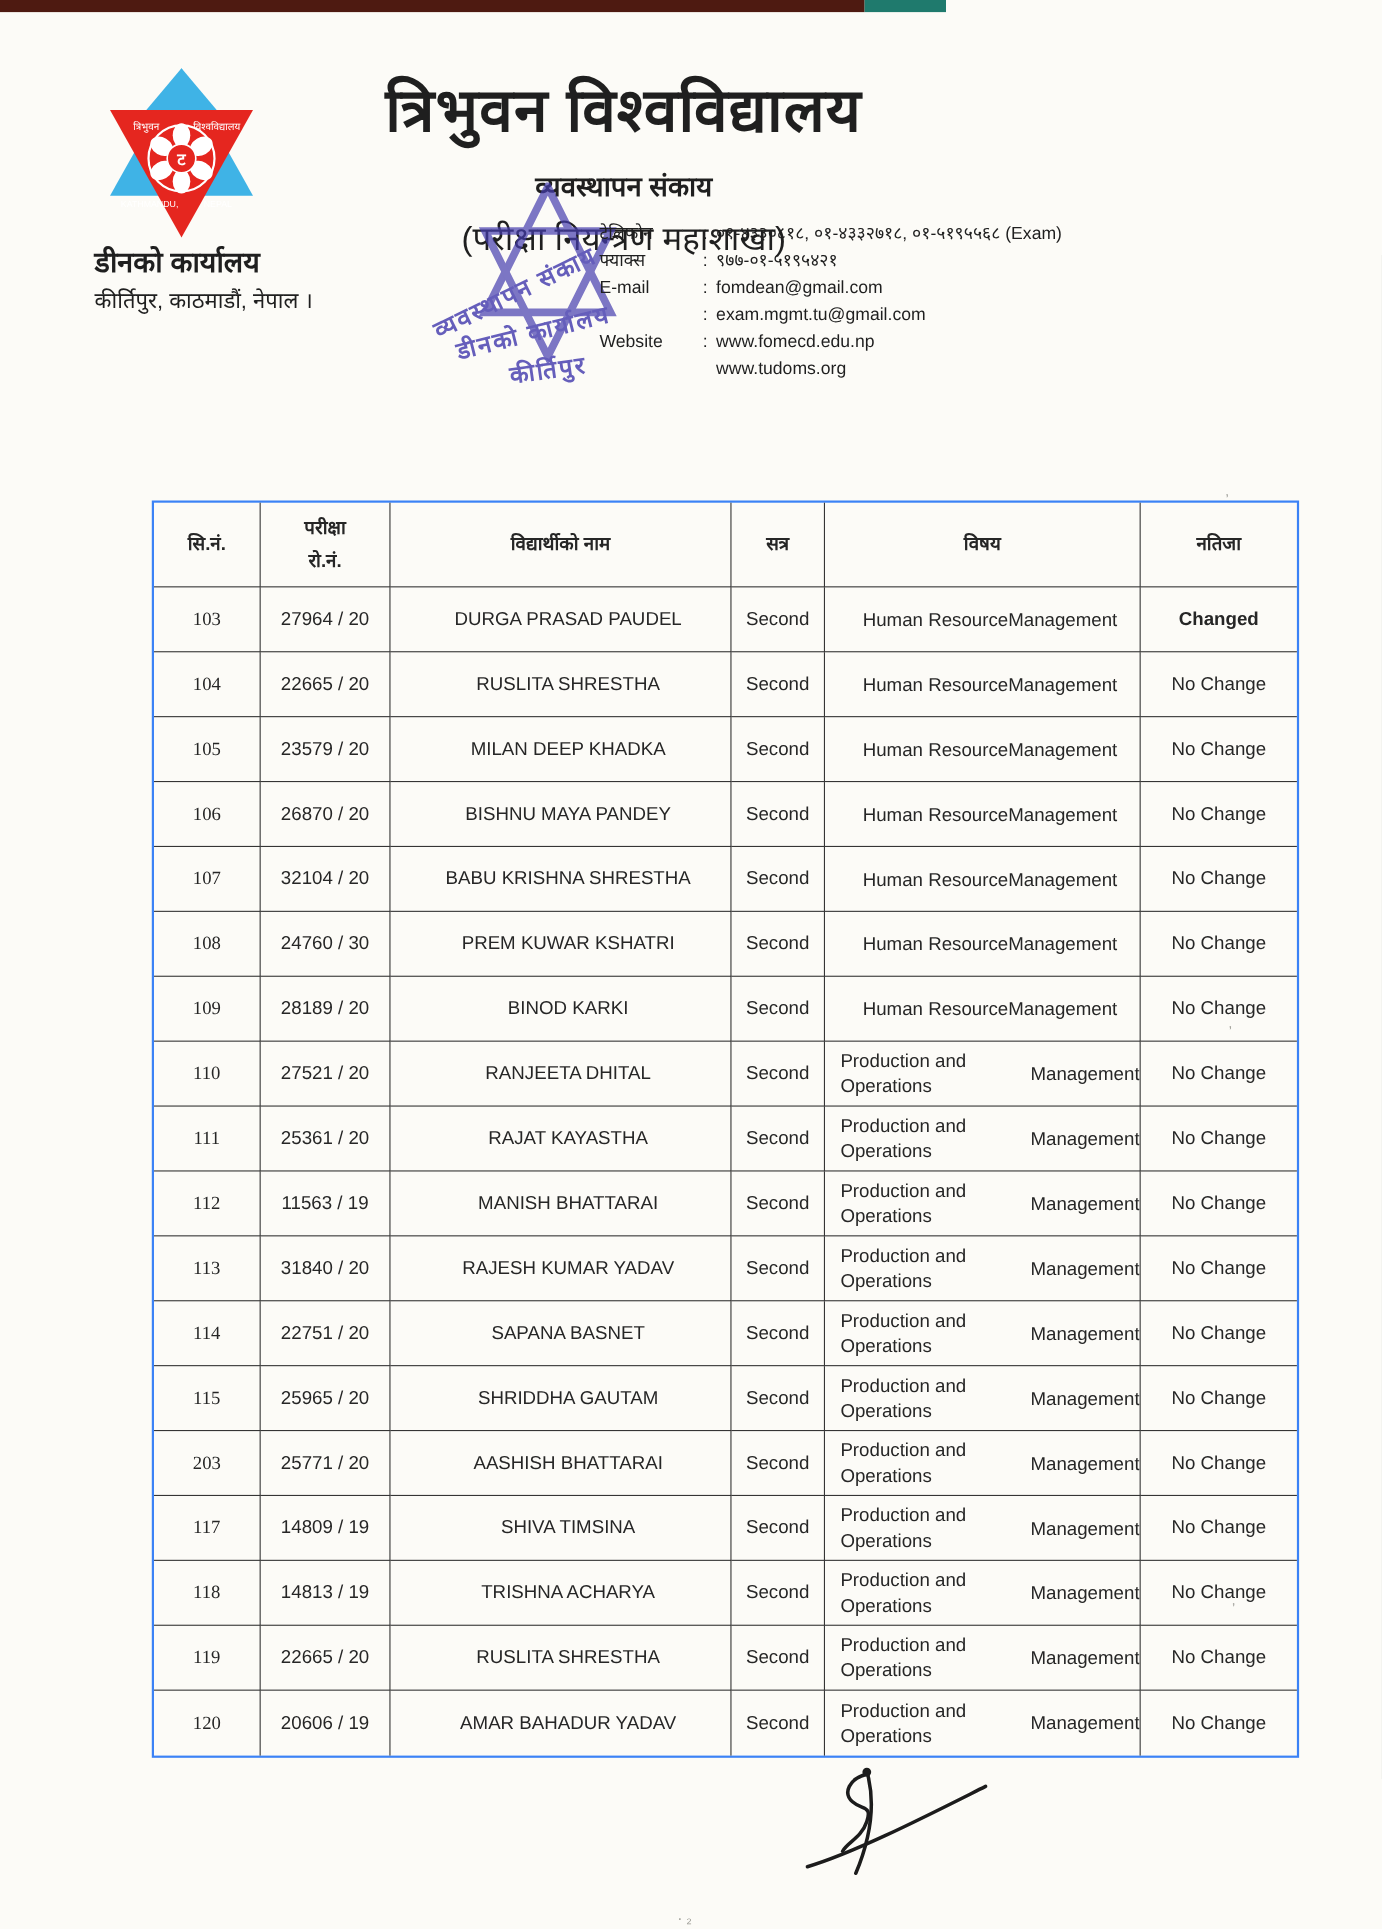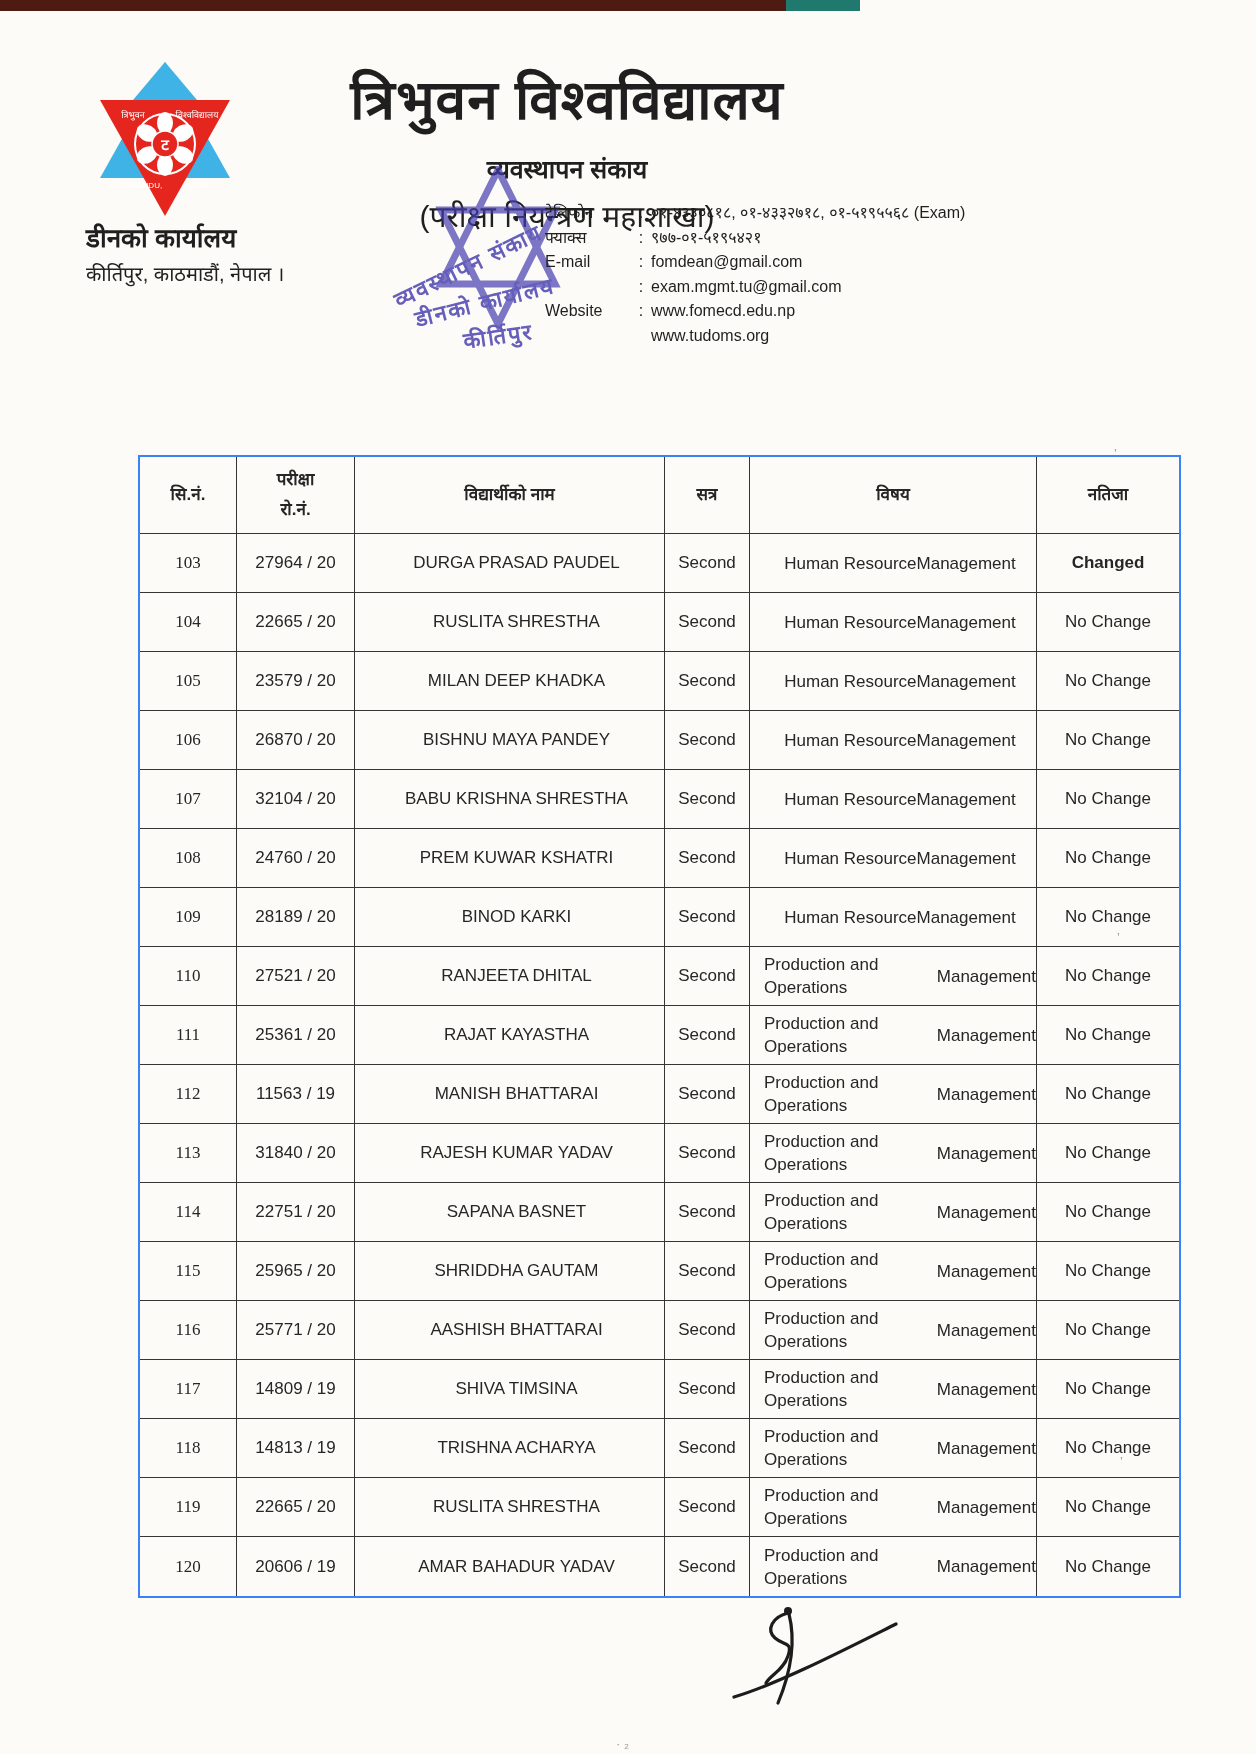--- a/index.html
+++ b/index.html
@@ -192,21 +192,21 @@
       <div class="cell-sn">107</div>
       <div>32104 / 20</div>
       <div class="cell-left">BABU KRISHNA SHRESTHA</div>
       <div>Second</div>
       <div class="cell-subject">
         <span>Human Resource</span>
         <span>Management</span>
       </div>
       <div class="cell-result">No Change</div>
       <div class="cell-sn">108</div>
-      <div>24760 / 20</div>
+      <div>24760 / 30</div>
       <div class="cell-left">PREM KUWAR KSHATRI</div>
       <div>Second</div>
       <div class="cell-subject">
         <span>Human Resource</span>
         <span>Management</span>
       </div>
       <div class="cell-result">No Change</div>
       <div class="cell-sn">109</div>
       <div>28189 / 20</div>
       <div class="cell-left">BINOD KARKI</div>
@@ -263,21 +263,21 @@
       <div class="cell-result">No Change</div>
       <div class="cell-sn">115</div>
       <div>25965 / 20</div>
       <div class="cell-left">SHRIDDHA GAUTAM</div>
       <div>Second</div>
       <div class="cell-subject">
         <span>Production and Operations</span>
         <span>Management</span>
       </div>
       <div class="cell-result">No Change</div>
-      <div class="cell-sn">116</div>
+      <div class="cell-sn">203</div>
       <div>25771 / 20</div>
       <div class="cell-left">AASHISH BHATTARAI</div>
       <div>Second</div>
       <div class="cell-subject">
         <span>Production and Operations</span>
         <span>Management</span>
       </div>
       <div class="cell-result">No Change</div>
       <div class="cell-sn">117</div>
       <div>14809 / 19</div>

